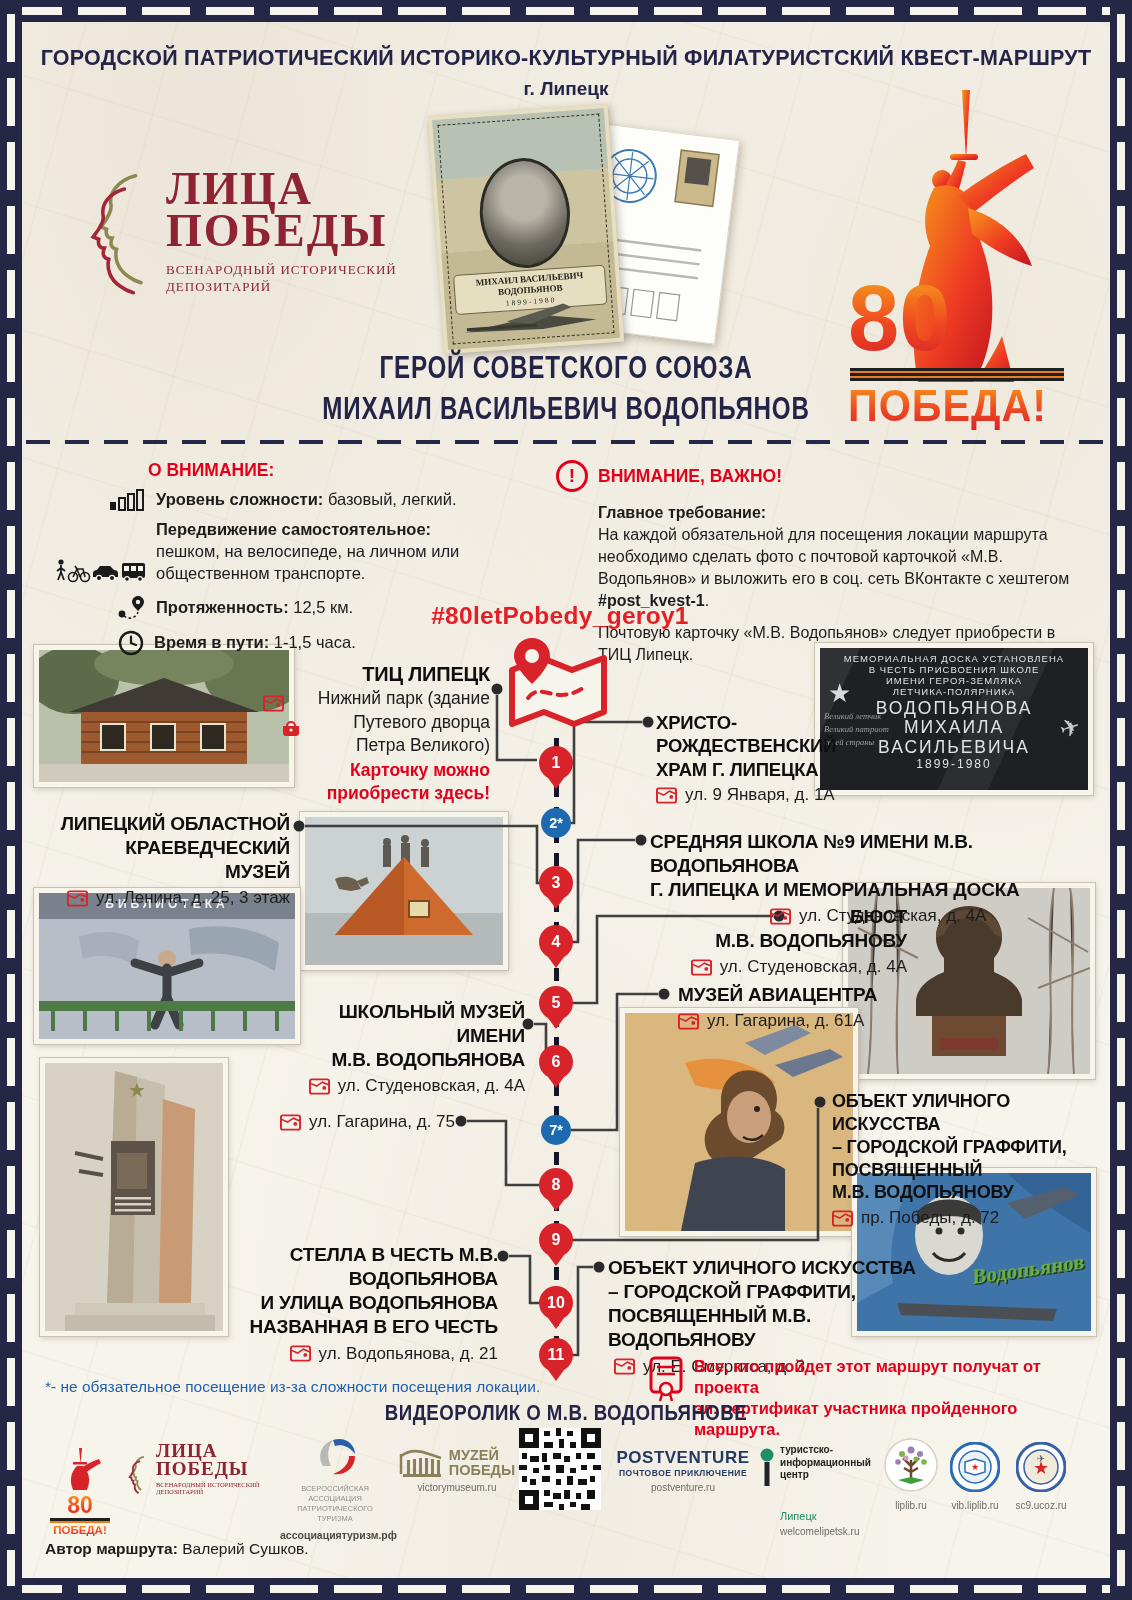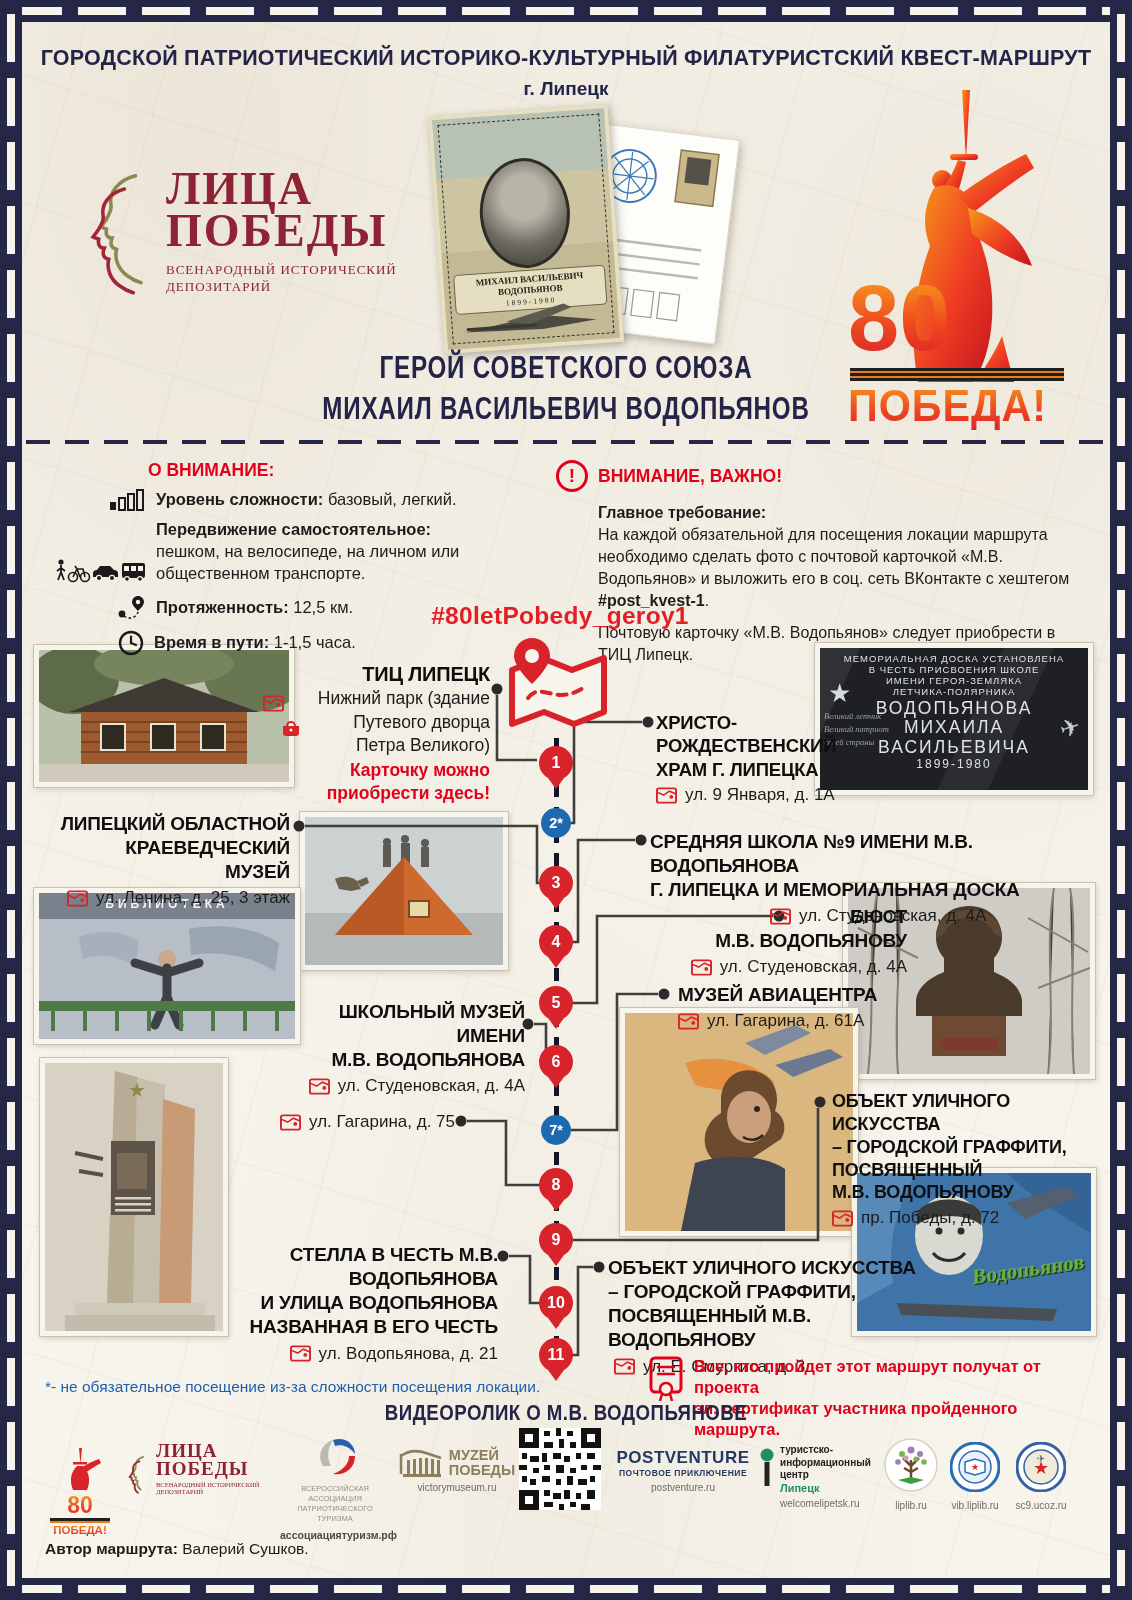--- a/index.html
+++ b/index.html
@@ -725,21 +725,21 @@
 
   <div class="partner" style="left:760px;top:1444px;width:120px;text-align:left;">
     <svg width="14" height="40" viewBox="0 0 14 40" style="position:absolute;left:0;top:4px;">
       <circle cx="7" cy="7" r="6.5" fill="#1f8e68"></circle>
         <rect x="4.5" y="14" width="5" height="24" fill="#222"></rect>
     </svg>
     <div style="margin-left:20px;">
       <div class="pre" style="font-size:10px;font-weight:700;line-height:1.25;color:#222;">туристско-
 информационный
 центр</div>
-      <div style="font-size:11px;font-weight:700;color:#1f8e68;">Липецк</div>
+      <div style="font-size:11px;font-weight:400;color:#1f8e68;margin-top:28px;">Липецк</div>
       <div class="url" style="text-align:left;">welcomelipetsk.ru</div>
     </div>
   </div>
 
   <div class="partner" style="left:880px;top:1438px;width:62px;">
     <svg width="54" height="54" viewBox="0 0 54 54">
       <circle cx="27" cy="27" r="26" fill="#fff" stroke="#d9d2c4" stroke-width="1.5"></circle>
       <path d="M27,40 L27,22 M27,28 L19,20 M27,28 L35,20 M27,34 L20,30 M27,34 L34,30" stroke="#6b4a2e" stroke-width="2.5" fill="none"></path>
       <g>
           <circle cx="27" cy="12" r="3.5" fill="#9b7fb5"></circle>

